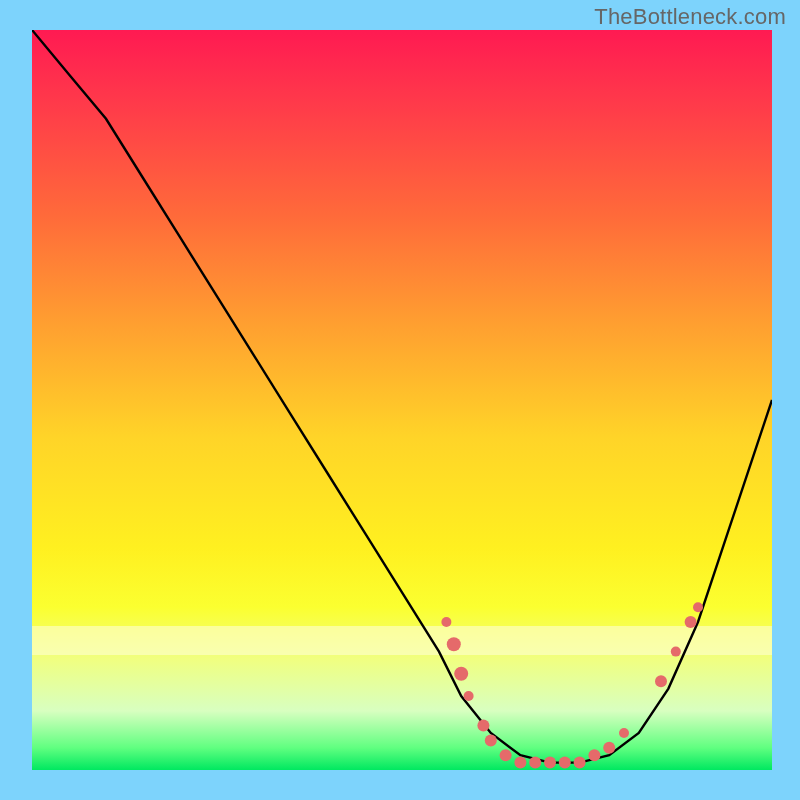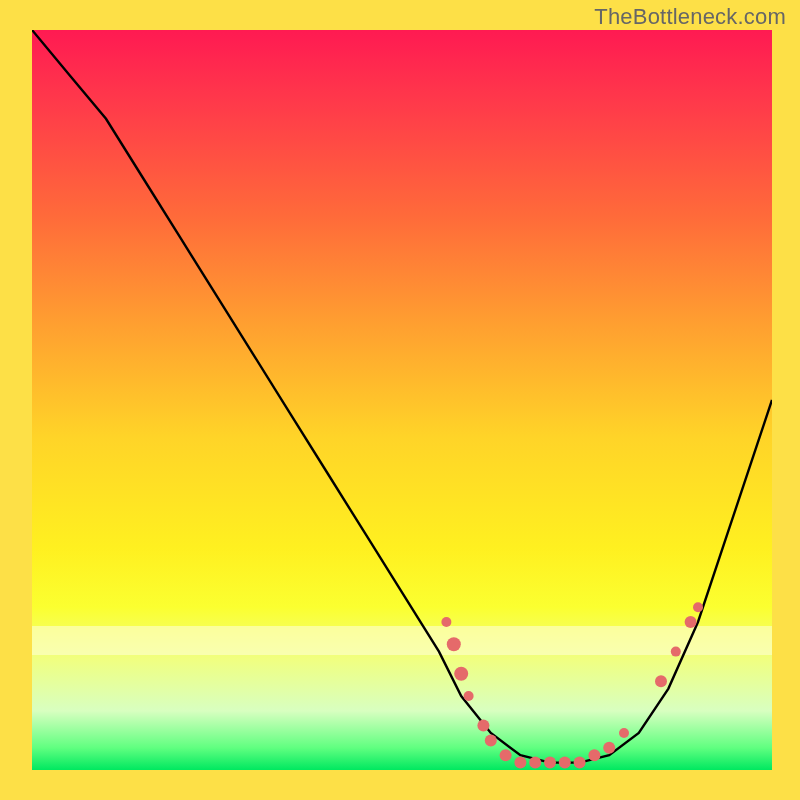--- a/index.html
+++ b/index.html
@@ -10,21 +10,21 @@
     background: #000;
     overflow: hidden;
     font-family: Arial, Helvetica, sans-serif;
   }
   .frame {
     position: absolute;
     left: 0;
     top: 0;
     width: 800px;
     height: 800px;
-    background: #fde047;
+    background: #7dd3fc;
   }
   .plot-area {
     position: absolute;
     left: 32px;
     top: 30px;
     width: 740px;
     height: 740px;
     overflow: hidden;
   }
   .gradient {

